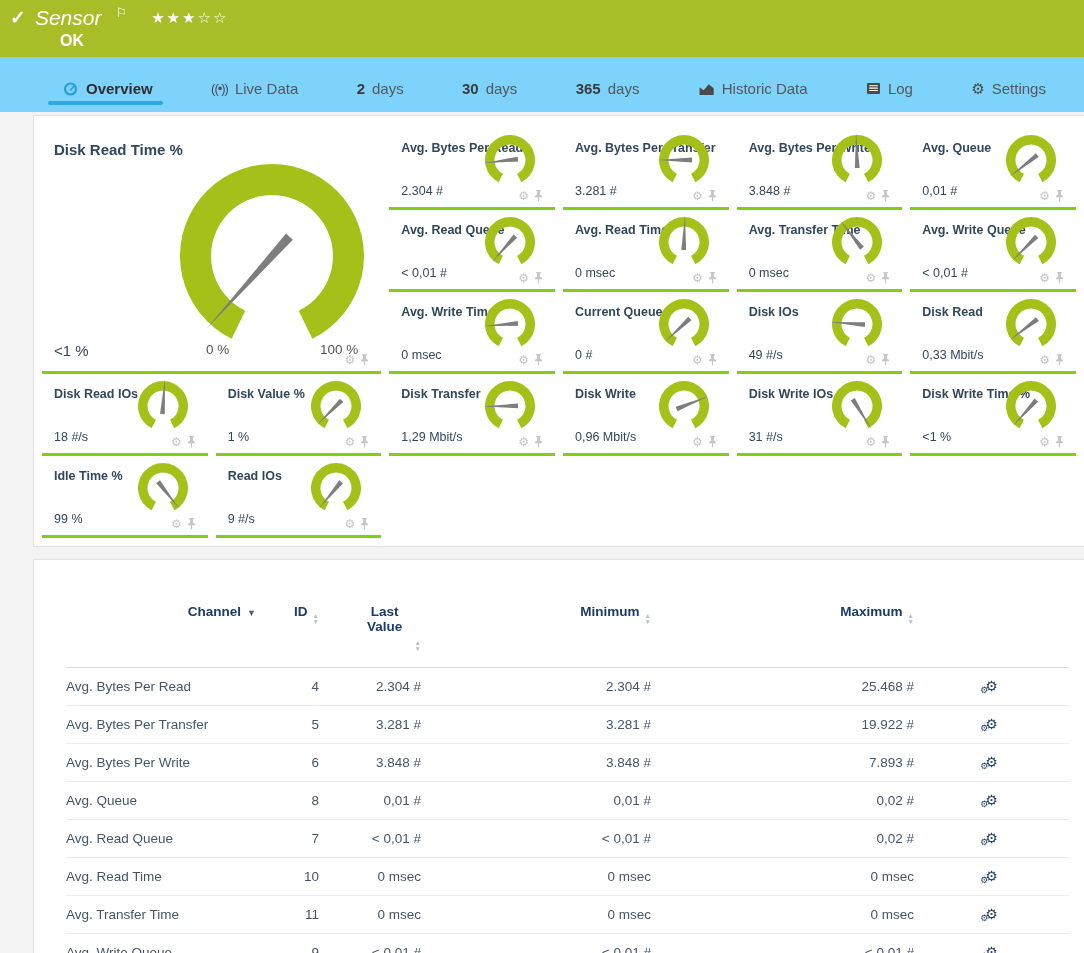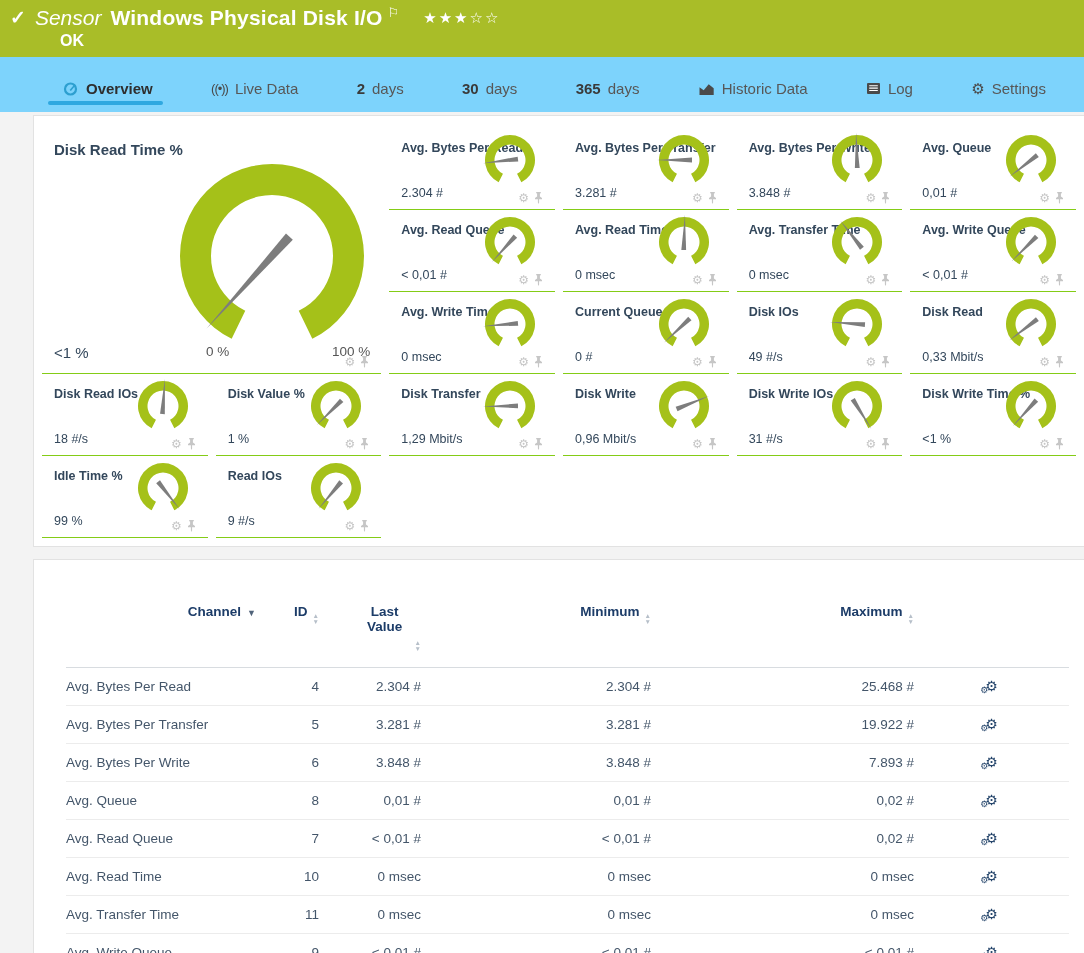--- a/index.html
+++ b/index.html
@@ -26,34 +26,34 @@
   .tab.active{color:#2e2e2e;font-weight:700;}
   .tab.active::after{content:"";position:absolute;left:-14px;right:-10px;bottom:7px;
     height:4px;background:#2fa8e0;border-radius:2px;}
   .tab-icon{display:inline-flex;align-items:center;line-height:0;}
   .live-glyph{font-size:13px;color:#4a4a4a;letter-spacing:-1px;line-height:1;}
   .gear-glyph-dark{font-size:15px;color:#4a4a4a;line-height:1;}
   
   .panel{margin-left:33px;background:#fff;border:1px solid #e2e2e2;border-right:none;}
   .gauges-panel{margin-top:3px;padding:12px 8px 8px 8px;display:grid;
     grid-template-columns:repeat(6,1fr);grid-auto-rows:82px;column-gap:8px;}
-  .tile{position:relative;border-bottom:1px solid #84cc16;}
+  .tile{position:relative;border-bottom:3px solid #84cc16;}
   .tile-label{position:absolute;top:13px;left:12px;font-size:12.5px;color:#33475b;font-weight:600;}
   .tile-value{position:absolute;bottom:9px;left:12px;font-size:12.5px;color:#33475b;}
   .gauge-box{position:absolute;top:5px;right:13px;line-height:0;}
   .tile-icons{position:absolute;bottom:5px;right:12px;display:flex;gap:5px;align-items:center;}
   .gear-glyph{font-size:12px;color:#c6c6c6;line-height:1;cursor:pointer;}
   .pin-box{line-height:0;cursor:pointer;}
   
   .tile.main{grid-column:1/3;grid-row:1/4;}
   .tile.main .tile-label{font-size:15px;font-weight:700;}
   .tile.main .tile-value{font-size:15px;bottom:12px;}
   .main-gauge{position:absolute;left:95px;top:18px;line-height:0;}
   .g-min,.g-max{position:absolute;bottom:14px;font-size:13.5px;color:#555;}
-  .g-min{left:164px;} .g-max{left:290px;}
+  .g-min{left:164px;} .g-max{left:278px;}
   
   .table-panel{margin-top:12px;padding:36px 16px 20px 32px;min-height:400px;}
   table{border-collapse:collapse;width:1003px;font-size:13.5px;table-layout:fixed;}
   th{color:#1c3c68;font-weight:700;padding:8px 0 16px;vertical-align:top;text-align:right;}
   th.ch{text-align:right;}
   thead tr{border-bottom:1px solid #d8dce0;}
   td{color:#44566a;padding:11px 0;}
   tbody tr{border-bottom:1px solid #ececec;}
   .num{text-align:right;}
   .ctr{text-align:center;}
@@ -65,21 +65,20 @@
   .rowgear{font-size:14px;color:#25456b;position:relative;display:inline-block;cursor:pointer;line-height:1;}
   .rowgear-sm{font-size:9px;position:absolute;left:-5px;bottom:-2px;}
 </style>
 </head>
 <body>
 
 <header class="green-header">
   <div class="gh-row">
     <span class="check">✓</span>
     <span class="sensor-word">Sensor</span>
-    <span class="sensor-title">Windows Physical Disk I/O</span>
     <span class="flag">⚐</span>
     <span class="stars"><span>★</span><span>★</span><span>★</span><span>☆</span><span>☆</span></span>
   </div>
   <div class="ok-badge">OK</div>
 </header>
 
 <nav class="tabbar" id="tabbar">
     <div class="tab active">
       <span class="tab-icon">
         <svg width="17" height="16" viewBox="0 0 16 16">

